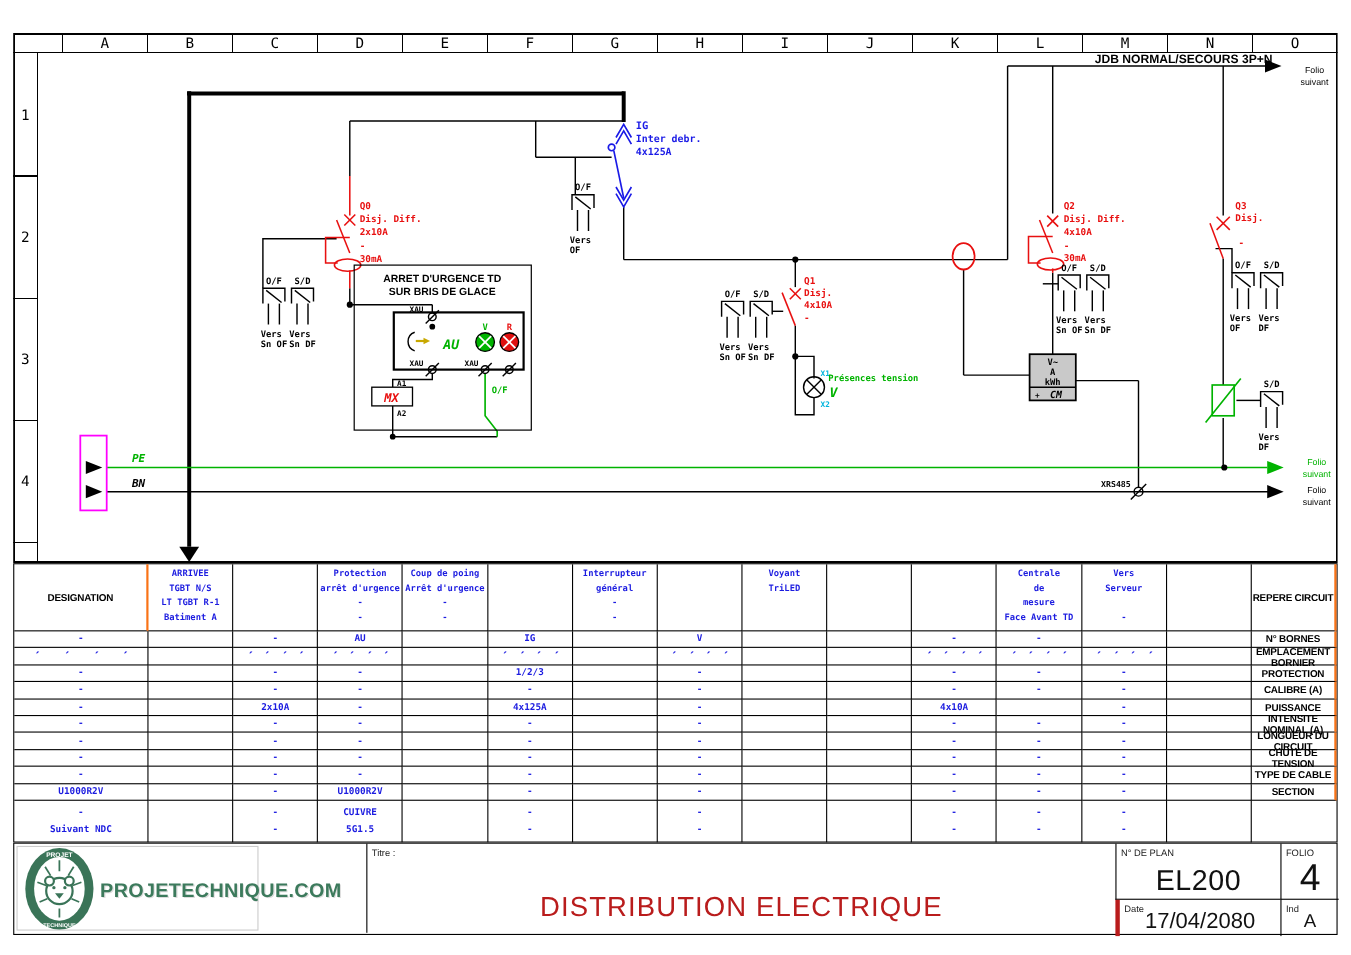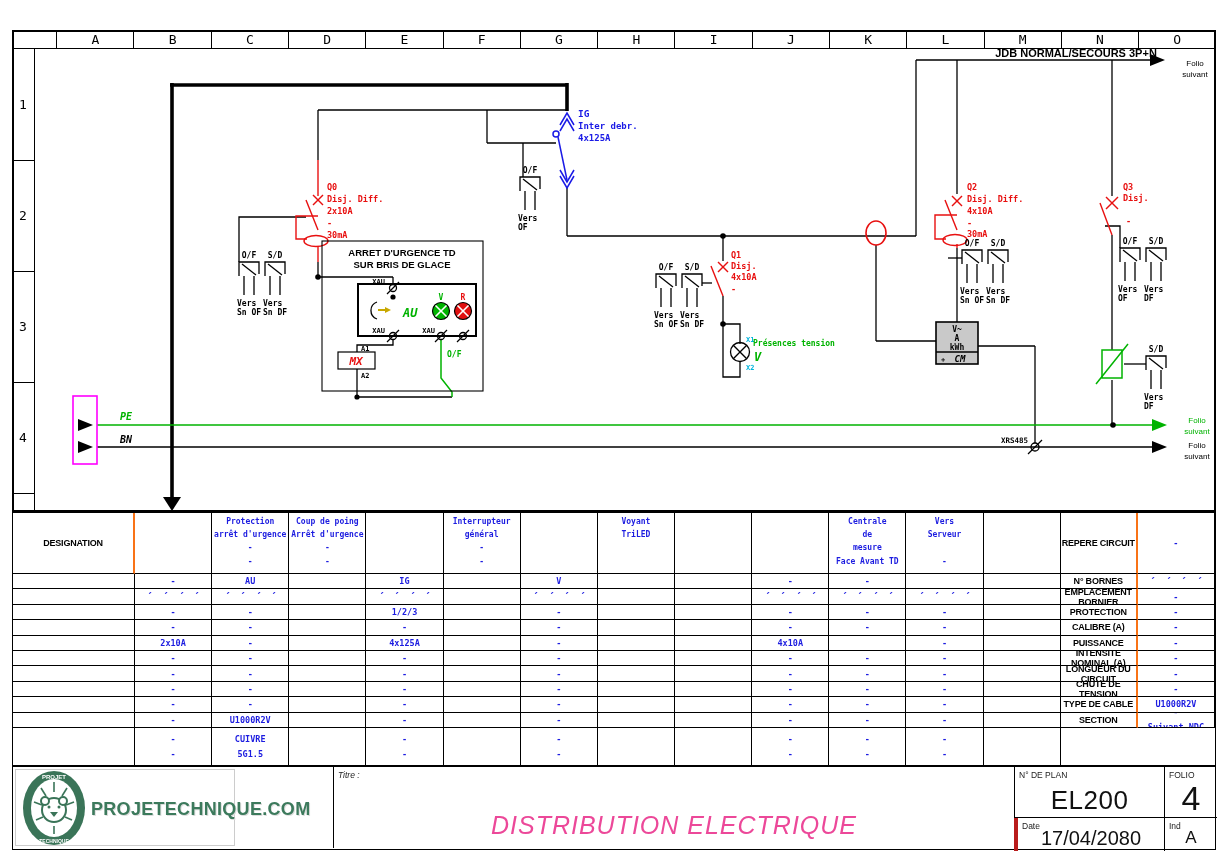--- a/index.html
+++ b/index.html
@@ -30,23 +30,23 @@
   .tsec{flex-direction:column;line-height:14.5px;}
   .tticks{justify-content:space-around;padding:0 7px;}
   .tick{color:#1c1ce0;font-weight:bold;font-size:11px;display:inline-block;transform:rotate(14deg);}
   
   #tblock{position:absolute;left:12px;top:766px;width:1204px;height:84px;border:1.6px solid #000;box-sizing:border-box;background:#fff;}
   #tblock .cell{position:absolute;box-sizing:border-box;}
   .small-lab{position:absolute;left:4px;top:3px;font-size:8.5px;color:#222;}
   #tb-logo{left:0;top:0;width:321px;height:81px;border-right:1px solid #000;}
   .logo-box{position:absolute;left:2px;top:2px;width:218px;height:75px;border:1px solid #ccc;background:#fff;}
   #logo-text{position:absolute;left:78px;top:32px;font-weight:bold;font-size:18px;color:#3c7a5c;letter-spacing:0.3px;text-shadow:1px 1px 0 #ddd;}
-  #tb-titre{left:321px;top:0;width:680px;height:82px;font-style:italic;}
+  #tb-titre{left:321px;top:0;width:680px;height:82px;}
   .title1{position:absolute;left:0;width:680px;top:11px;text-align:center;font-size:27px;color:#111;letter-spacing:1px;}
-  .title2{position:absolute;left:0;width:680px;top:44px;text-align:center;font-size:25px;color:#ec4899;letter-spacing:1px;}
+  .title2{position:absolute;left:0;width:680px;top:44px;text-align:center;font-size:25px;color:#b91c1c;letter-spacing:1px;}
   #tb-plan{left:1001px;top:0;width:150px;height:51px;border-left:1px solid #000;border-bottom:1px solid #000;}
   #tb-folio{left:1151px;top:0;width:53px;height:51px;border-left:1px solid #000;border-bottom:1px solid #000;}
   #tb-date{left:1001px;top:51px;width:150px;height:33px;border-left:4px solid #b91c1c;}
   #tb-ind{left:1151px;top:51px;width:53px;height:33px;border-left:1px solid #000;}
   .big-val{position:absolute;width:100%;text-align:center;color:#111;}
   #plan-val{top:18px;font-size:26px;letter-spacing:0.5px;}
   #folio-val{top:12px;font-size:34px;}
   #date-val{top:9px;font-size:20px;}
   #ind-val{top:10px;font-size:17px;}
 </style>
@@ -415,20 +415,26 @@
         <line x1="1149" y1="358" x2="1163" y2="369" class="w"></line>
         <line x1="1151" y1="370" x2="1151" y2="389" class="w"></line>
         <line x1="1161" y1="370" x2="1161" y2="389" class="w"></line>
         <text x="1144" y="400" class="cad t8 blk">Vers</text>
         <text x="1144" y="409" class="cad t8 blk">DF</text>
       </g>
     </svg>
 
 <div id="dtable">
       <div class="tlabel">DESIGNATION</div>
+      <div class="tcell tdes">
+        <div>ARRIVEE</div>
+        <div>TGBT N/S</div>
+        <div>LT TGBT R-1</div>
+        <div>Batiment A</div>
+      </div>
       <div class="tcell tdes"></div>
       <div class="tcell tdes">
         <div>Protection</div>
         <div>arrêt d'urgence</div>
         <div>-</div>
         <div>-</div>
       </div>
       <div class="tcell tdes">
         <div>Coup de poing</div>
         <div>Arrêt d'urgence</div>

